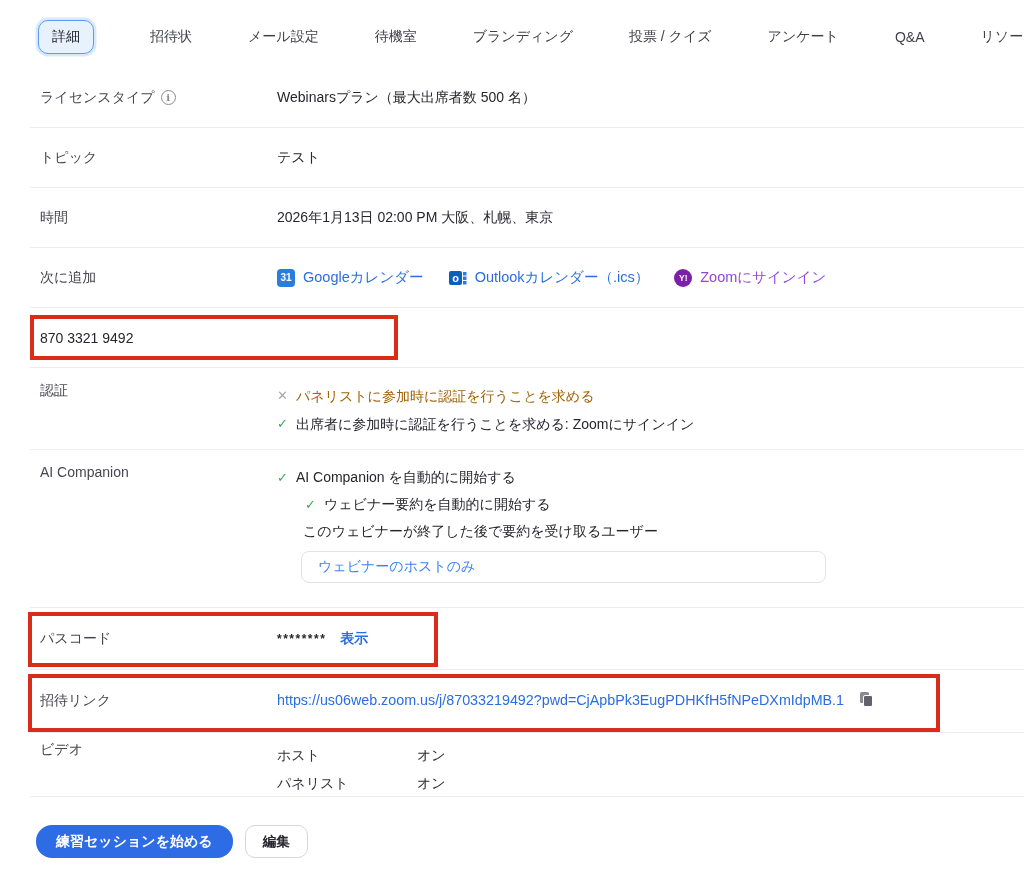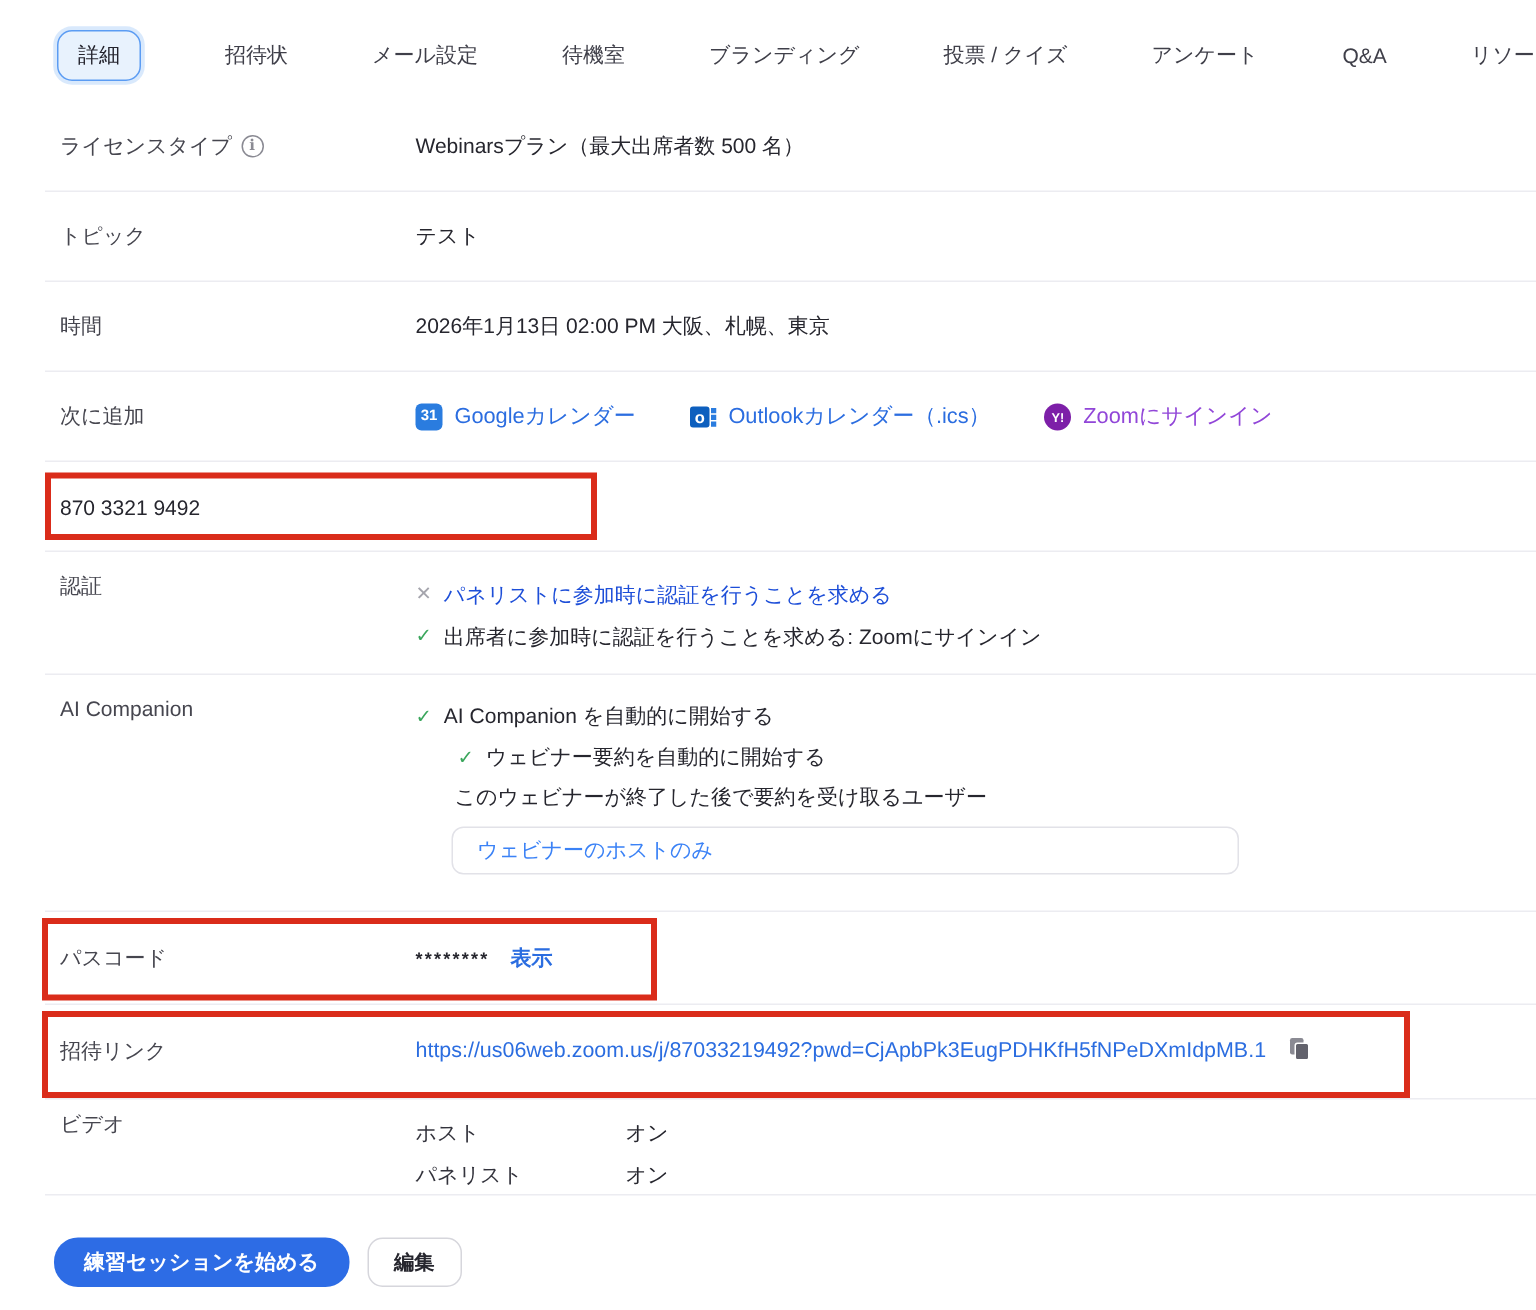--- a/index.html
+++ b/index.html
@@ -30,36 +30,36 @@
   .r-link   { height:63px; align-items:center; }
   .r-link .row-label { align-items:center; }
   .r-video  { height:64px; padding-top:8px; }
 
   .info-icon { display:inline-flex; align-items:center; justify-content:center;
                width:15px; height:15px; border:1.2px solid #8a8a93; border-radius:50%;
                font-size:10px; font-weight:700; color:#8a8a93; cursor:pointer;
                font-family:"DejaVu Serif",serif; }
 
   
-  .cal-links { display:flex; gap:36px; }
+  .cal-links { display:flex; gap:25px; }
   .cal-link { display:flex; align-items:center; gap:8px; cursor:pointer;
               font-size:14.5px; font-weight:500; color:#2b6de0; text-decoration:none; }
   .cal-link.yahoo { color:#9146d8; }
   .gcal-icon { width:18px; height:18px; background:#2a7cdf; border-radius:4px; color:#fff;
                font-size:10px; font-weight:700; display:flex; align-items:center; justify-content:center; }
   .ocal-icon { width:18px; height:18px; position:relative; }
   .ycal-icon { width:18px; height:18px; background:#7d1fa8; border-radius:50%; color:#fff;
                font-size:8.5px; font-weight:700; display:flex; align-items:center; justify-content:center; }
 
   
   .check-list { display:flex; flex-direction:column; }
   .check-line { display:flex; align-items:center; gap:8px; line-height:28px; font-size:14px; }
   .ico-x     { color:#a5a5ad; font-size:13px; font-weight:400; }
   .ico-check { color:#3aa65c; font-size:13px; font-weight:700; }
-  .muted { color:#1d4ed8; }
+  .muted { color:#a16207; }
 
   
   .ai-block { display:flex; flex-direction:column; font-size:14px; }
   .ai-line { display:flex; align-items:center; gap:8px; line-height:27px; }
   .ai-nested { margin-left:28px; }
   .ai-desc { margin-left:26px; line-height:27px; font-weight:500; }
   .ai-input { margin:6px 0 0 24px; width:525px; height:32px; border:1px solid #e2e2e8;
               border-radius:8px; display:flex; align-items:center; padding-left:16px;
               color:#3b82f6; font-size:14px; background:#fff; cursor:text; }
 

